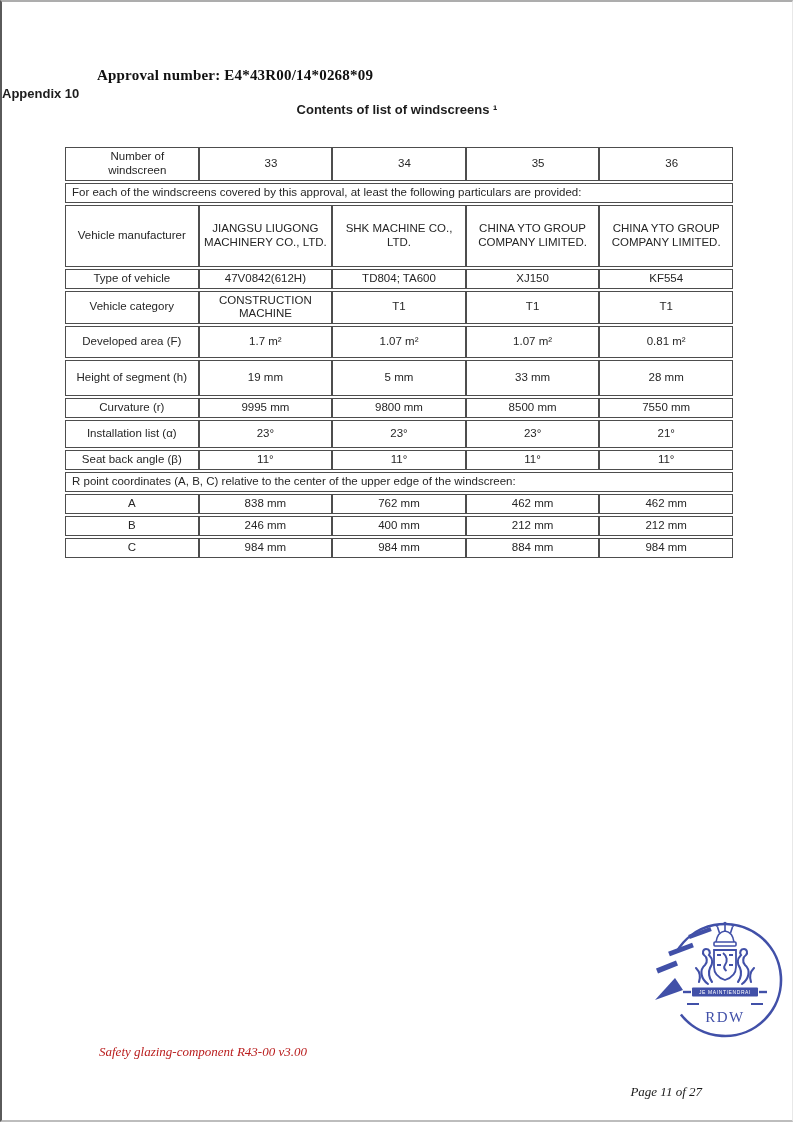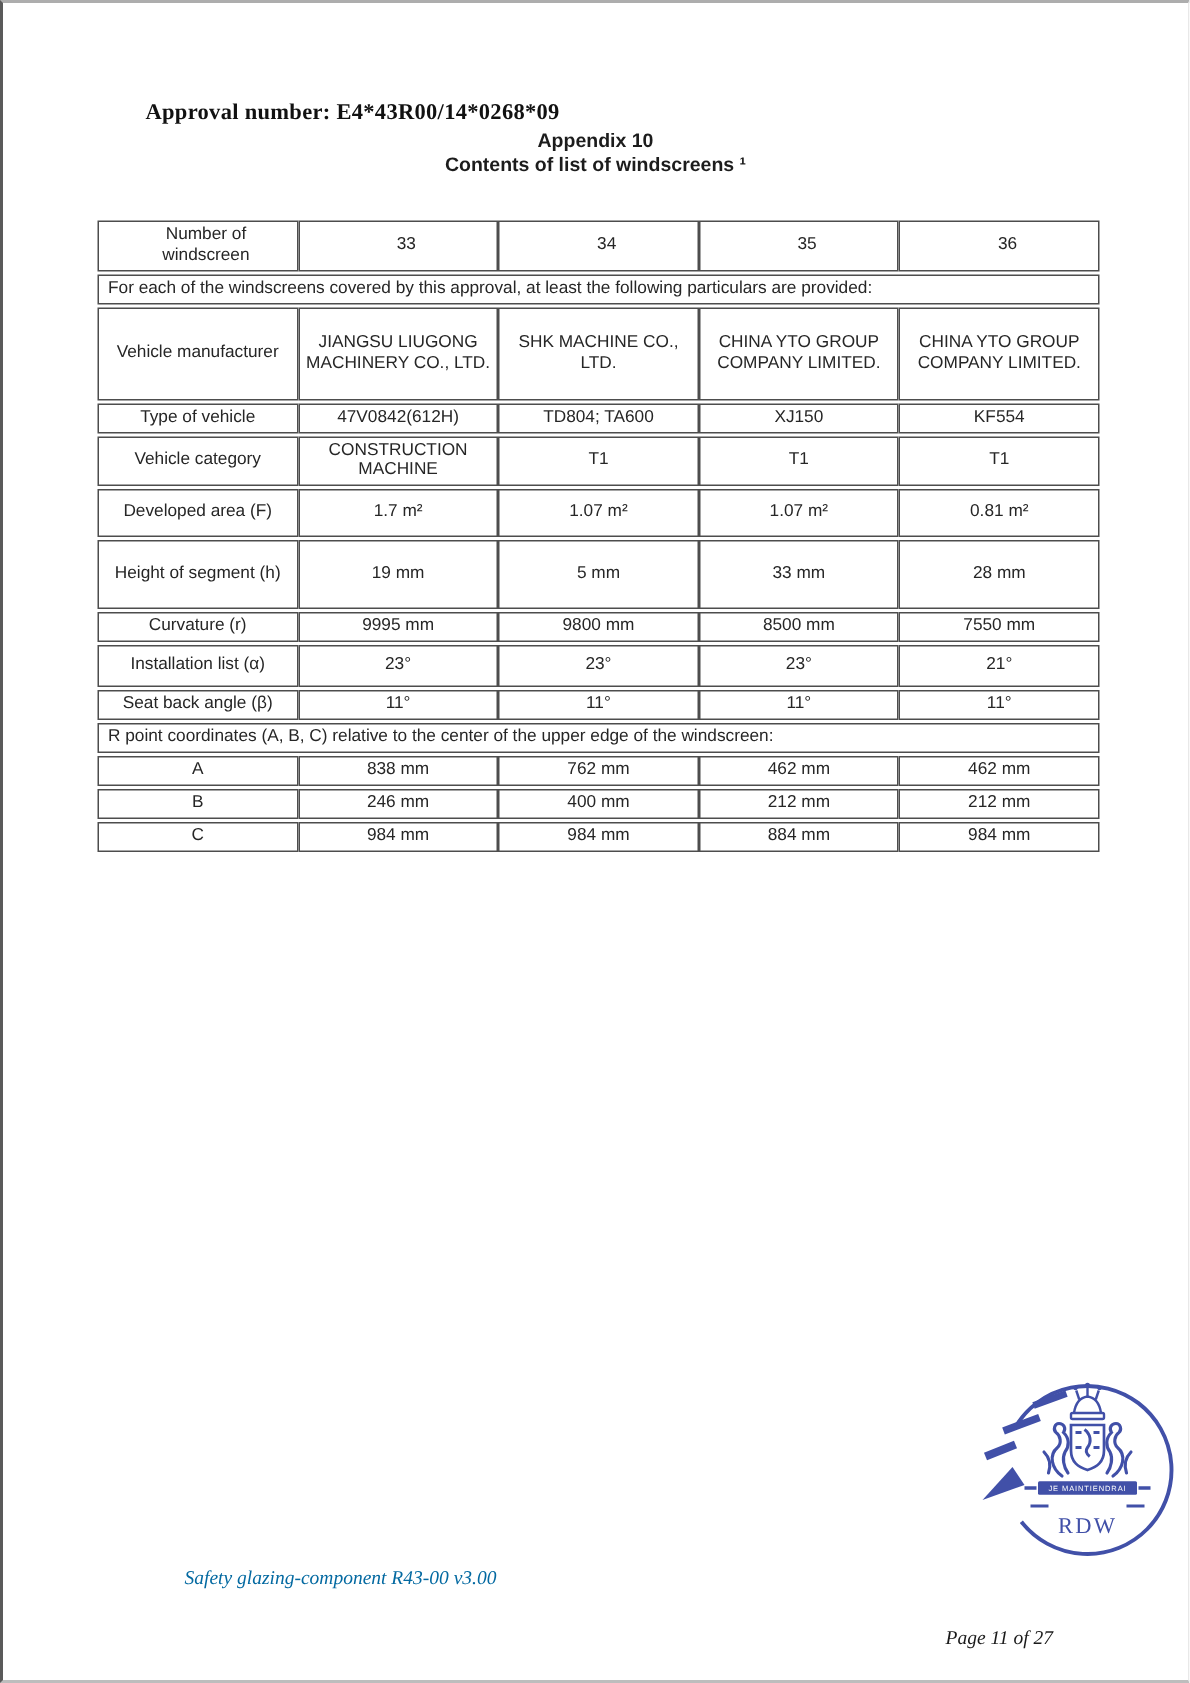--- a/index.html
+++ b/index.html
@@ -23,21 +23,20 @@
     font-family: "Liberation Serif", serif;
     font-weight: bold;
     font-size: 15px;
     color: #111;
     letter-spacing: 0.2px;
     margin-top: 28px;
   }
   .appendix {
     position: absolute;
     left: 0; right: 0; top: 84px;
-    text-align: center;
     font-weight: bold;
     font-size: 13px;
     color: #1c1c1c;
   }
   .doc-title {
     position: absolute;
     left: 0; right: 0; top: 100px;
     text-align: center;
     font-weight: bold;
     font-size: 13px;
@@ -61,31 +60,30 @@
     padding: 2px 4px;
     line-height: 1.2;
   }
   table.spec-table td.span-row {
     text-align: left;
     padding: 2px 6px;
   }
   tr.h18 td { height: 20px; }
   tr.h20 td { height: 32px; }
   tr.h26 td { height: 28px; }
-  tr.h28 td { height: 46px; }
+  tr.h28 td { height: 36px; }
   tr.h30 td { height: 28px; padding-left: 15px; }
   tr.h60 td { height: 62px; }
   .footer-left {
     position: absolute;
     left: 97px; top: 1042px;
     font-family: "Liberation Serif", serif;
     font-style: italic;
     font-size: 13px;
-    color: #0369a1;
-    margin-left: 24px;
+    color: #b91c1c;
   }
   .footer-right {
     position: absolute;
     right: 90px; top: 1042px;
     font-family: "Liberation Serif", serif;
     font-style: italic;
     font-size: 13px;
     color: #1a1a1a;
     margin-top: 40px;
   }

